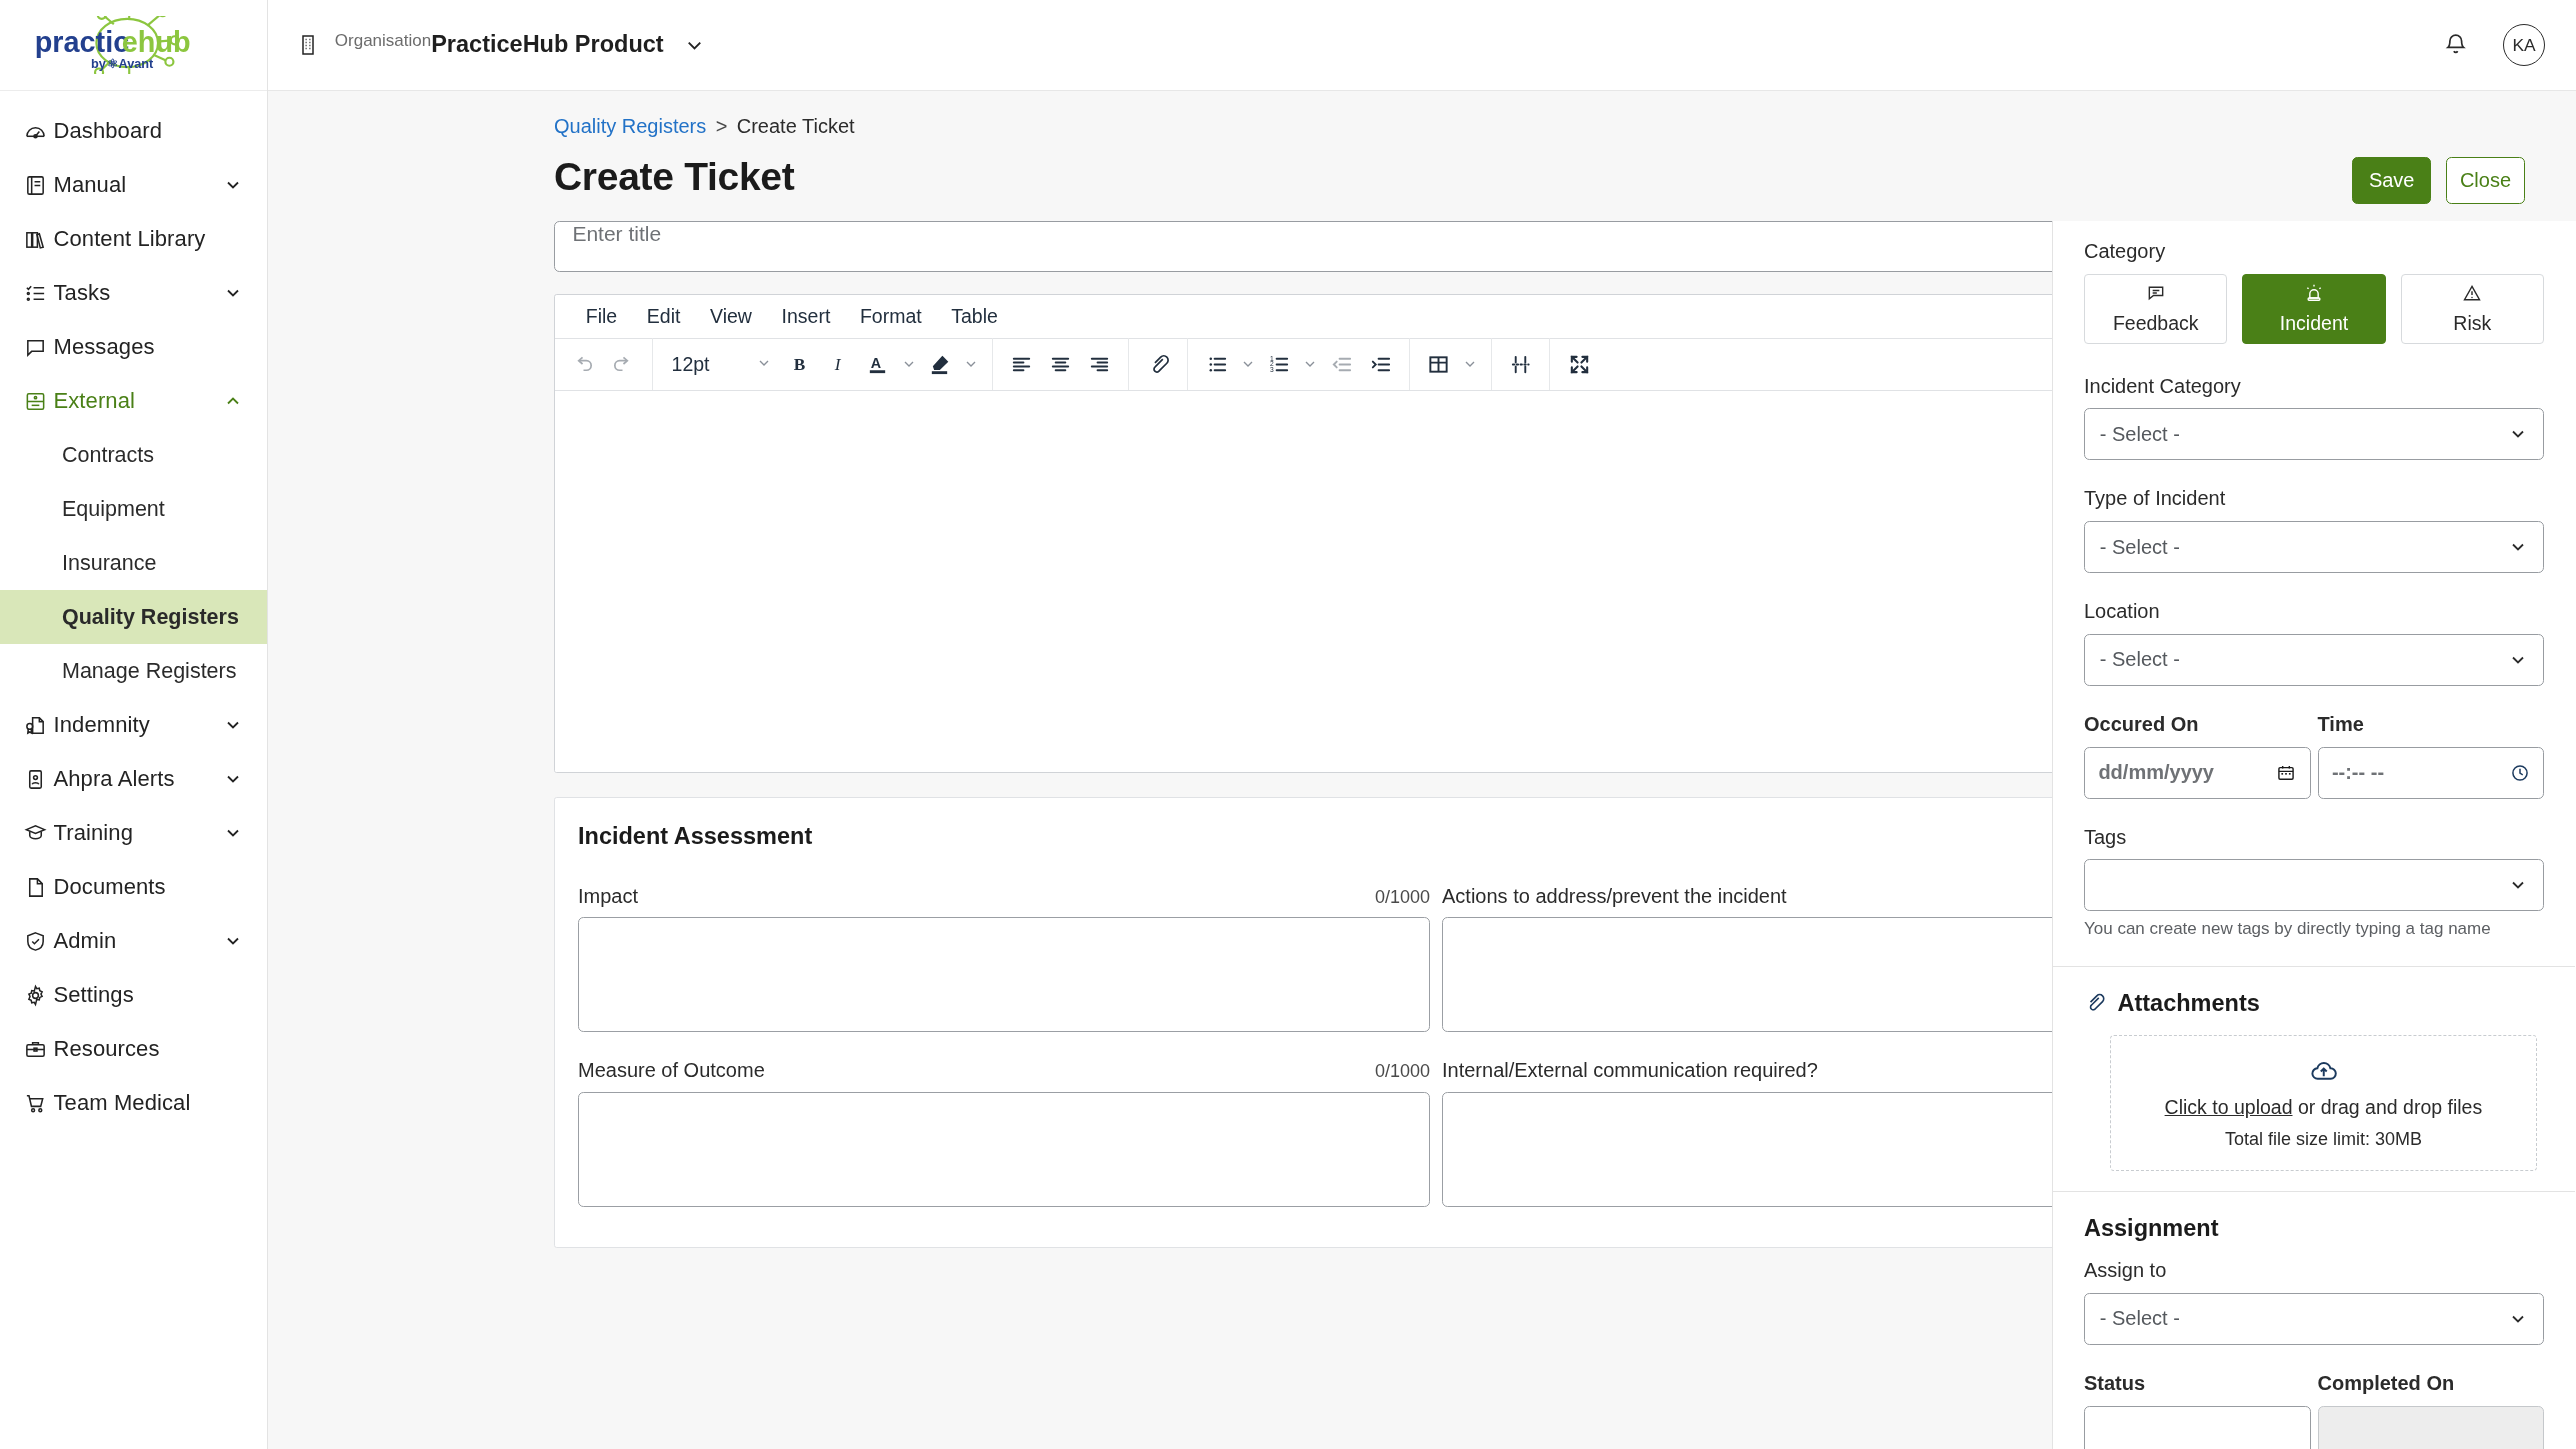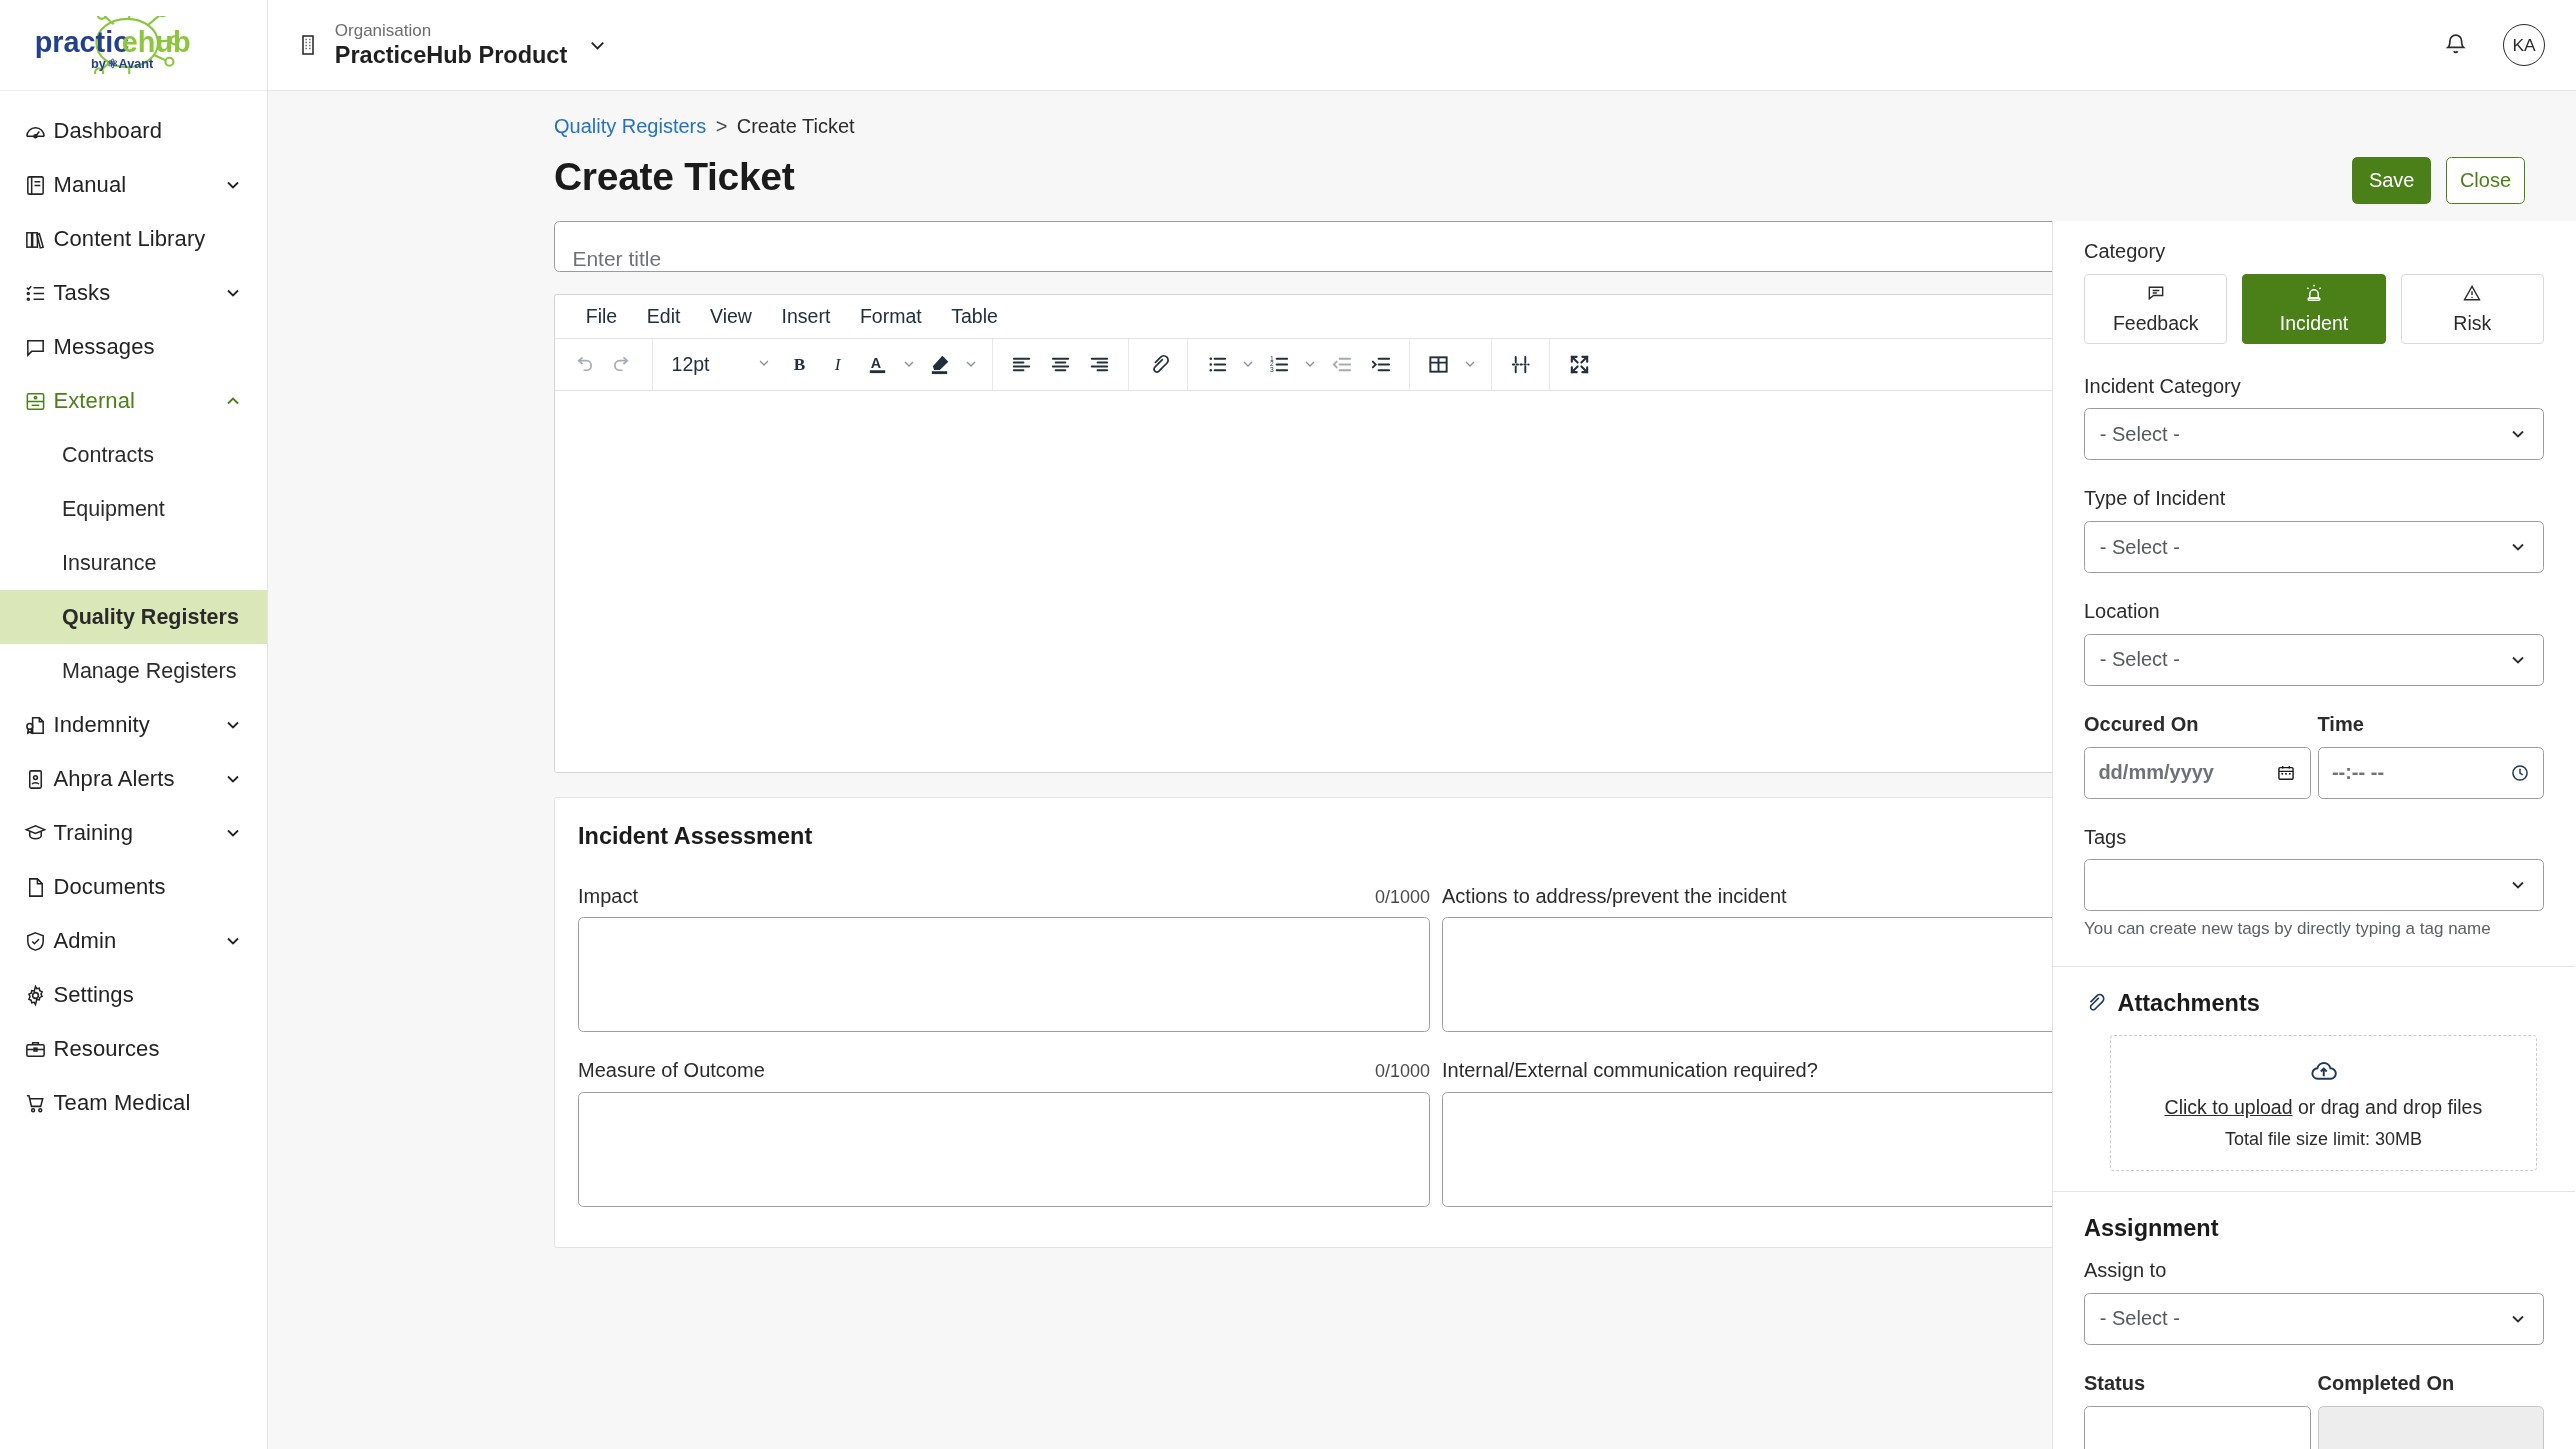--- a/index.html
+++ b/index.html
@@ -42,21 +42,21 @@
 
   
   .main { flex: 1; display: flex; flex-direction: column; height: 1449px; min-width: 0; }
   .topbar {
     height: 91px; min-height: 91px; background: #fff;
     border-bottom: 0.7px solid #e7e7e7;
     display: flex; align-items: center; padding: 0 31px 0 0;
   }
   .org-block { display: flex; align-items: center; padding: 0 31px 0 28px; height: 91px; cursor:pointer; }
   .org-icon { margin-right: 14.8px; display:flex; }
-  .org-text { display: flex; flex-direction: column; }
+  .org-text { display: flex; flex-direction: row; }
   .org-label { font-size: 17px; color: #6c6c6c; line-height: 1.25; }
   .org-name { font-size: 23.5px; font-weight: bold; color: #1f1f1f; line-height: 1.25; }
   .org-chev { margin-left: 19px; display:flex; }
   .topbar-spacer { flex: 1; }
   .search-box {
     width: 342px; height: 47px; border: 0.7px solid #b9bcc0; border-radius: 5.4px;
     display: flex; align-items: center; padding: 0 13.4px; background: #fff;
   }
   .search-box .sicon { margin-right: 10.7px; display:flex; }
   .search-ph { font-size: 20px; color: #6f7276; }
@@ -84,21 +84,21 @@
   }
   .btn-save { background: #4a8017; color: #fff; border: 0.7px solid #4a8017; width: 79px; }
   .btn-close { background: #fff; color: #4a8017; border: 0.7px solid #4a8017; width: 79px; }
 
   .body-cols { display: flex; flex: 1; min-height: 0; padding: 17.4px 0 0 0; }
 
   
   .left-col { width: 1784px; min-width: 1784px; padding-left: 286px; padding-right: 24px; }
   .title-input {
     width: 1764px; height: 51px; border: 0.7px solid #989ca1; border-radius: 5.4px;
-    background: #fff; display: flex; align-items: flex-end; padding: 0 17.4px;
+    background: #fff; display: flex; align-items: flex-start; padding: 0 17.4px;
   }
   .title-input span { font-size: 21px; color: #6f7276; }
 
   .editor-card {
     margin-top: 21.5px; width: 1764px; background: #fff;
     border: 0.7px solid #d0d3d7; border-radius: 2.7px; overflow: hidden;
   }
   .menubar {
     height: 44px; display: flex; align-items: center; padding-left: 16px;
     border-bottom: 0.7px solid #e0e2e5; gap: 0px;

